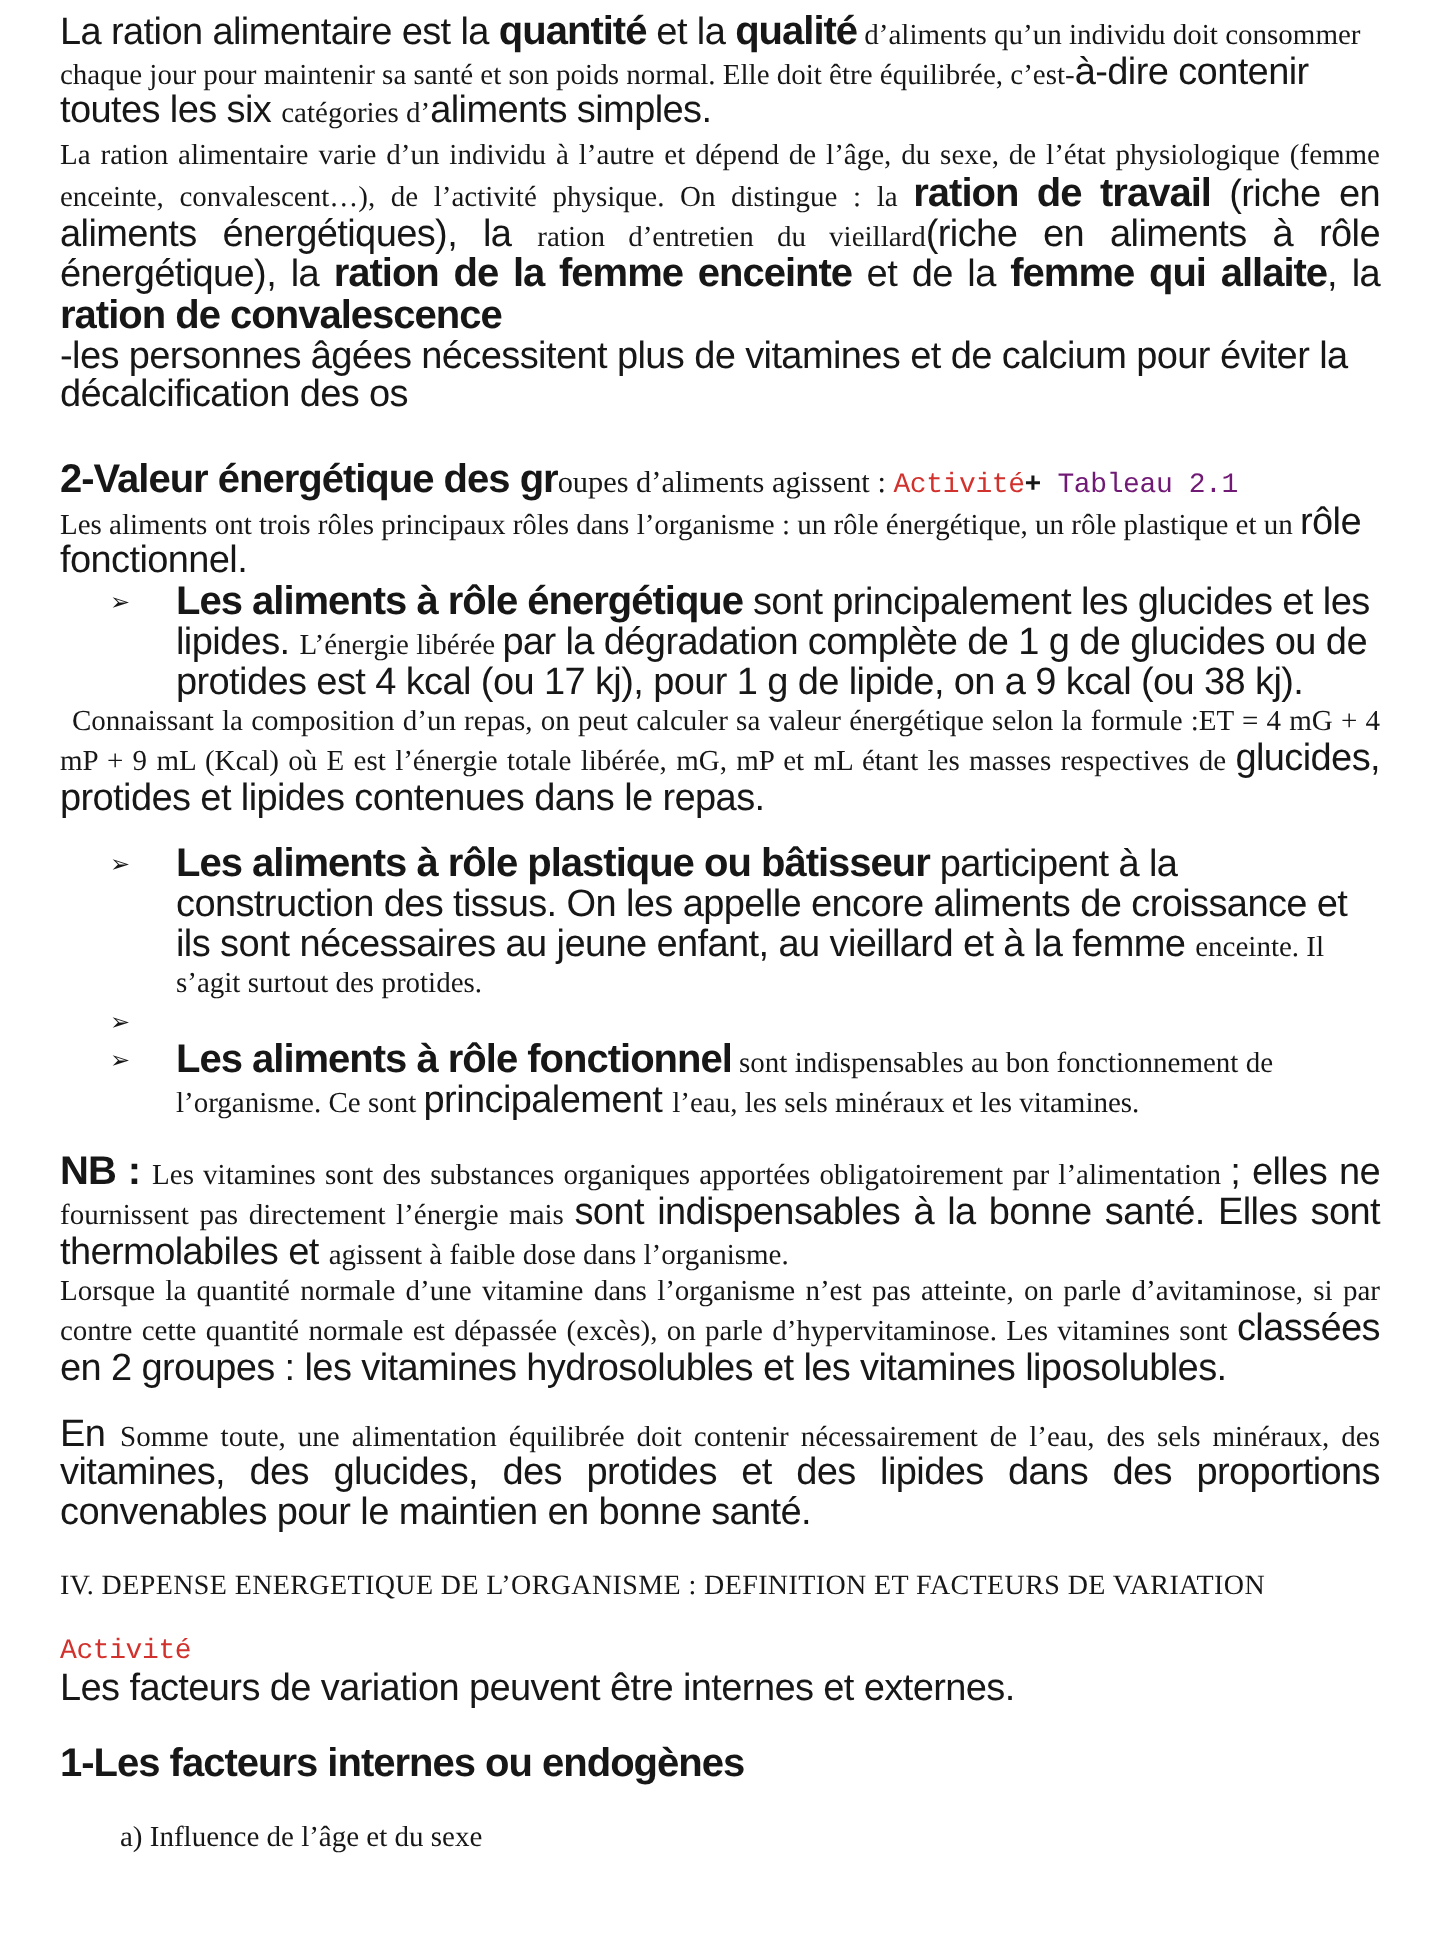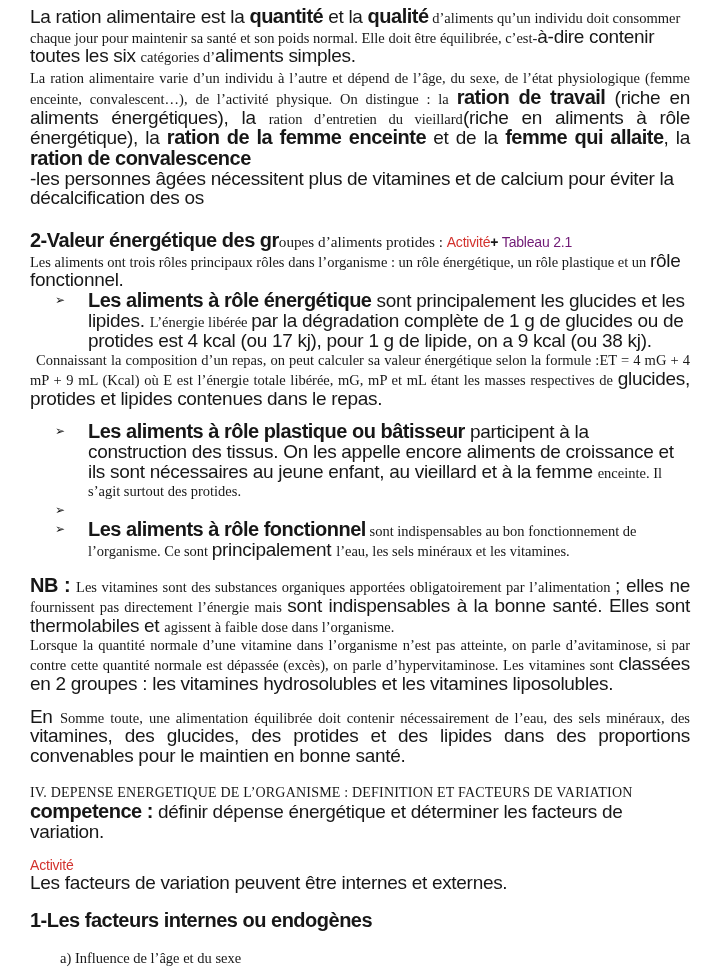--- a/index.html
+++ b/index.html
@@ -19,32 +19,32 @@
   .h4size{font-size:14px;letter-spacing:0.2px;}
   .inda{padding-left:30px;}
   .bullet{display:flex;}
   .marker{flex:0 0 58px;box-sizing:border-box;padding-left:25px;font-family:"DejaVu Sans",sans-serif;font-size:12px;}
   .bcontent{flex:1;}
   
   .r-serif{font-family:"Liberation Serif",serif;}
   .r-serifbold{font-family:"Liberation Serif",serif;font-weight:400;}
   .r-sans{font-family:"Liberation Sans",sans-serif;letter-spacing:-0.3px;font-size:19px;margin-top:15px;}
   .r-bold{font-family:"Liberation Sans",sans-serif;font-weight:700;letter-spacing:-0.5px;font-size:20px;}
-  .r-red{font-family:Liberation Sans, sans-serif;letter-spacing:-0.2px;font-size:14px;}
+  .r-red{font-family:Liberation Mono, monospace;letter-spacing:-0.2px;font-size:14px;}
   .r-plus{font-family:"Liberation Sans",sans-serif;font-weight:700;font-size:14px;}
 </style>
 </head>
 <body>
 
 <div class="page">
   <div>
       <div class="block"><span class="r-sans">La ration alimentaire est la </span><span class="r-bold">quantité</span><span class="r-sans"> et la </span><span class="r-bold">qualité</span><span class="r-serif"> d’aliments qu’un individu doit consommer chaque jour pour maintenir sa santé et son poids normal. Elle doit être équilibrée, c’est-</span><span class="r-sans">à-dire contenir toutes les six </span><span class="r-serif">catégories d’</span><span class="r-sans">aliments simples.</span></div>
       <div class="block justify mt2"><span class="r-serif">La ration alimentaire varie d’un individu à l’autre et dépend de l’âge, du sexe, de l’état physiologique (femme enceinte, convalescent…), de l’activité physique. On distingue : la </span><span class="r-bold">ration de travail</span><span class="r-sans"> (riche en aliments énergétiques), la </span><span class="r-serifbold">ration d’entretien du vieillard</span><span class="r-sans">(riche en aliments à rôle énergétique), la </span><span class="r-bold">ration de la femme enceinte</span><span class="r-sans"> et de la </span><span class="r-bold">femme qui allaite</span><span class="r-sans">, la </span><span class="r-bold">ration de convalescence</span></div>
       <div class="block"><span class="r-sans">-les personnes âgées nécessitent plus de vitamines et de calcium pour éviter la décalcification des os</span></div>
-      <div class="block h2size mt22"><span class="r-bold">2-Valeur énergétique des gr</span><span class="r-serifbold">oupes d’aliments protides : </span><span class="r-red" style="color: rgb(210, 50, 45);">Activité</span><span class="r-plus">+</span><span class="r-red" style="color: #701a75;"> Tableau 2.1</span></div>
+      <div class="block h2size mt22"><span class="r-bold">2-Valeur énergétique des gr</span><span class="r-serifbold">oupes d’aliments agissent : </span><span class="r-red" style="color: rgb(210, 50, 45);">Activité</span><span class="r-plus">+</span><span class="r-red" style="color: #701a75;"> Tableau 2.1</span></div>
       <div class="block"><span class="r-serif">Les aliments ont trois rôles principaux rôles dans l’organisme : un rôle énergétique, un rôle plastique et un </span><span class="r-sans">rôle fonctionnel.</span></div>
       <div class="block bullet">
         <span class="marker">➢</span>
         <span class="bcontent"><span class="r-bold">Les aliments à rôle énergétique</span><span class="r-sans"> sont principalement les glucides et les lipides. </span><span class="r-serif">L’énergie libérée </span><span class="r-sans">par la dégradation complète de 1 g de glucides ou de protides est 4 kcal (ou 17 kj), pour 1 g de lipide, on a 9 kcal (ou 38 kj).</span></span>
       </div>
       <div class="block justify indent2"><span class="r-serif">Connaissant la composition d’un repas, on peut calculer sa valeur énergétique selon la formule :ET = 4 mG + 4 mP + 9 mL (Kcal) où E est l’énergie totale libérée, mG, mP et mL étant les masses respectives de </span><span class="r-sans">glucides, protides et lipides contenues dans le repas.</span></div>
       <div class="block mt14 bullet">
         <span class="marker">➢</span>
         <span class="bcontent"><span class="r-bold">Les aliments à rôle plastique ou bâtisseur</span><span class="r-sans"> participent à la construction des tissus. On les appelle encore aliments de croissance et ils sont nécessaires au jeune enfant, au vieillard et à la femme </span><span class="r-serif">enceinte. Il s’agit surtout des protides.</span></span>
       </div>
@@ -53,19 +53,18 @@
         <span class="bcontent"></span>
       </div>
       <div class="block bullet">
         <span class="marker">➢</span>
         <span class="bcontent"><span class="r-bold">Les aliments à rôle fonctionnel</span><span class="r-serif"> sont indispensables au bon fonctionnement de l’organisme. Ce sont </span><span class="r-sans">principalement </span><span class="r-serif">l’eau, les sels minéraux et les vitamines.</span></span>
       </div>
       <div class="block justify mt16"><span class="r-bold">NB : </span><span class="r-serif">Les vitamines sont des substances organiques apportées obligatoirement par l’alimentation </span><span class="r-sans">; elles ne </span><span class="r-serif">fournissent pas directement l’énergie mais </span><span class="r-sans"> sont indispensables à la bonne santé. Elles sont thermolabiles et </span><span class="r-serif">agissent à faible dose dans l’organisme.</span></div>
       <div class="block justify"><span class="r-serif">Lorsque la quantité normale d’une vitamine dans l’organisme n’est pas atteinte, on parle d’avitaminose, si par contre cette quantité normale est dépassée (excès), on parle d’hypervitaminose. Les vitamines sont </span><span class="r-sans">classées en 2 groupes : les vitamines hydrosolubles et les vitamines liposolubles.</span></div>
       <div class="block justify mt14"><span class="r-sans">En </span><span class="r-serif">Somme toute, une alimentation équilibrée doit contenir nécessairement de l’eau, des sels minéraux, des </span><span class="r-sans">vitamines, des glucides, des protides et des lipides dans des proportions convenables pour le maintien en bonne santé.</span></div>
       <div class="block h4size mt18"><span class="r-serifbold">IV.  DEPENSE ENERGETIQUE DE L’ORGANISME : DEFINITION ET FACTEURS DE VARIATION</span></div>
-      <div class="block"><span class="r-bold">competence : </span><span class="r-sans">définir dépense énergétique et déterminer les facteurs de variation.</span></div>
       <div class="block mt14"><span class="r-red" style="color: rgb(210, 50, 45);">Activité</span></div>
       <div class="block"><span class="r-sans">Les facteurs de variation peuvent être internes et externes.</span></div>
       <div class="block h2size mt18"><span class="r-bold">1-Les facteurs internes ou endogènes</span></div>
       <div class="block inda mt18"><span class="r-serif">a)  </span><span class="r-serifbold">Influence de l’âge et du sexe</span></div>
     </div>
 </div>
 
 </body></html>

